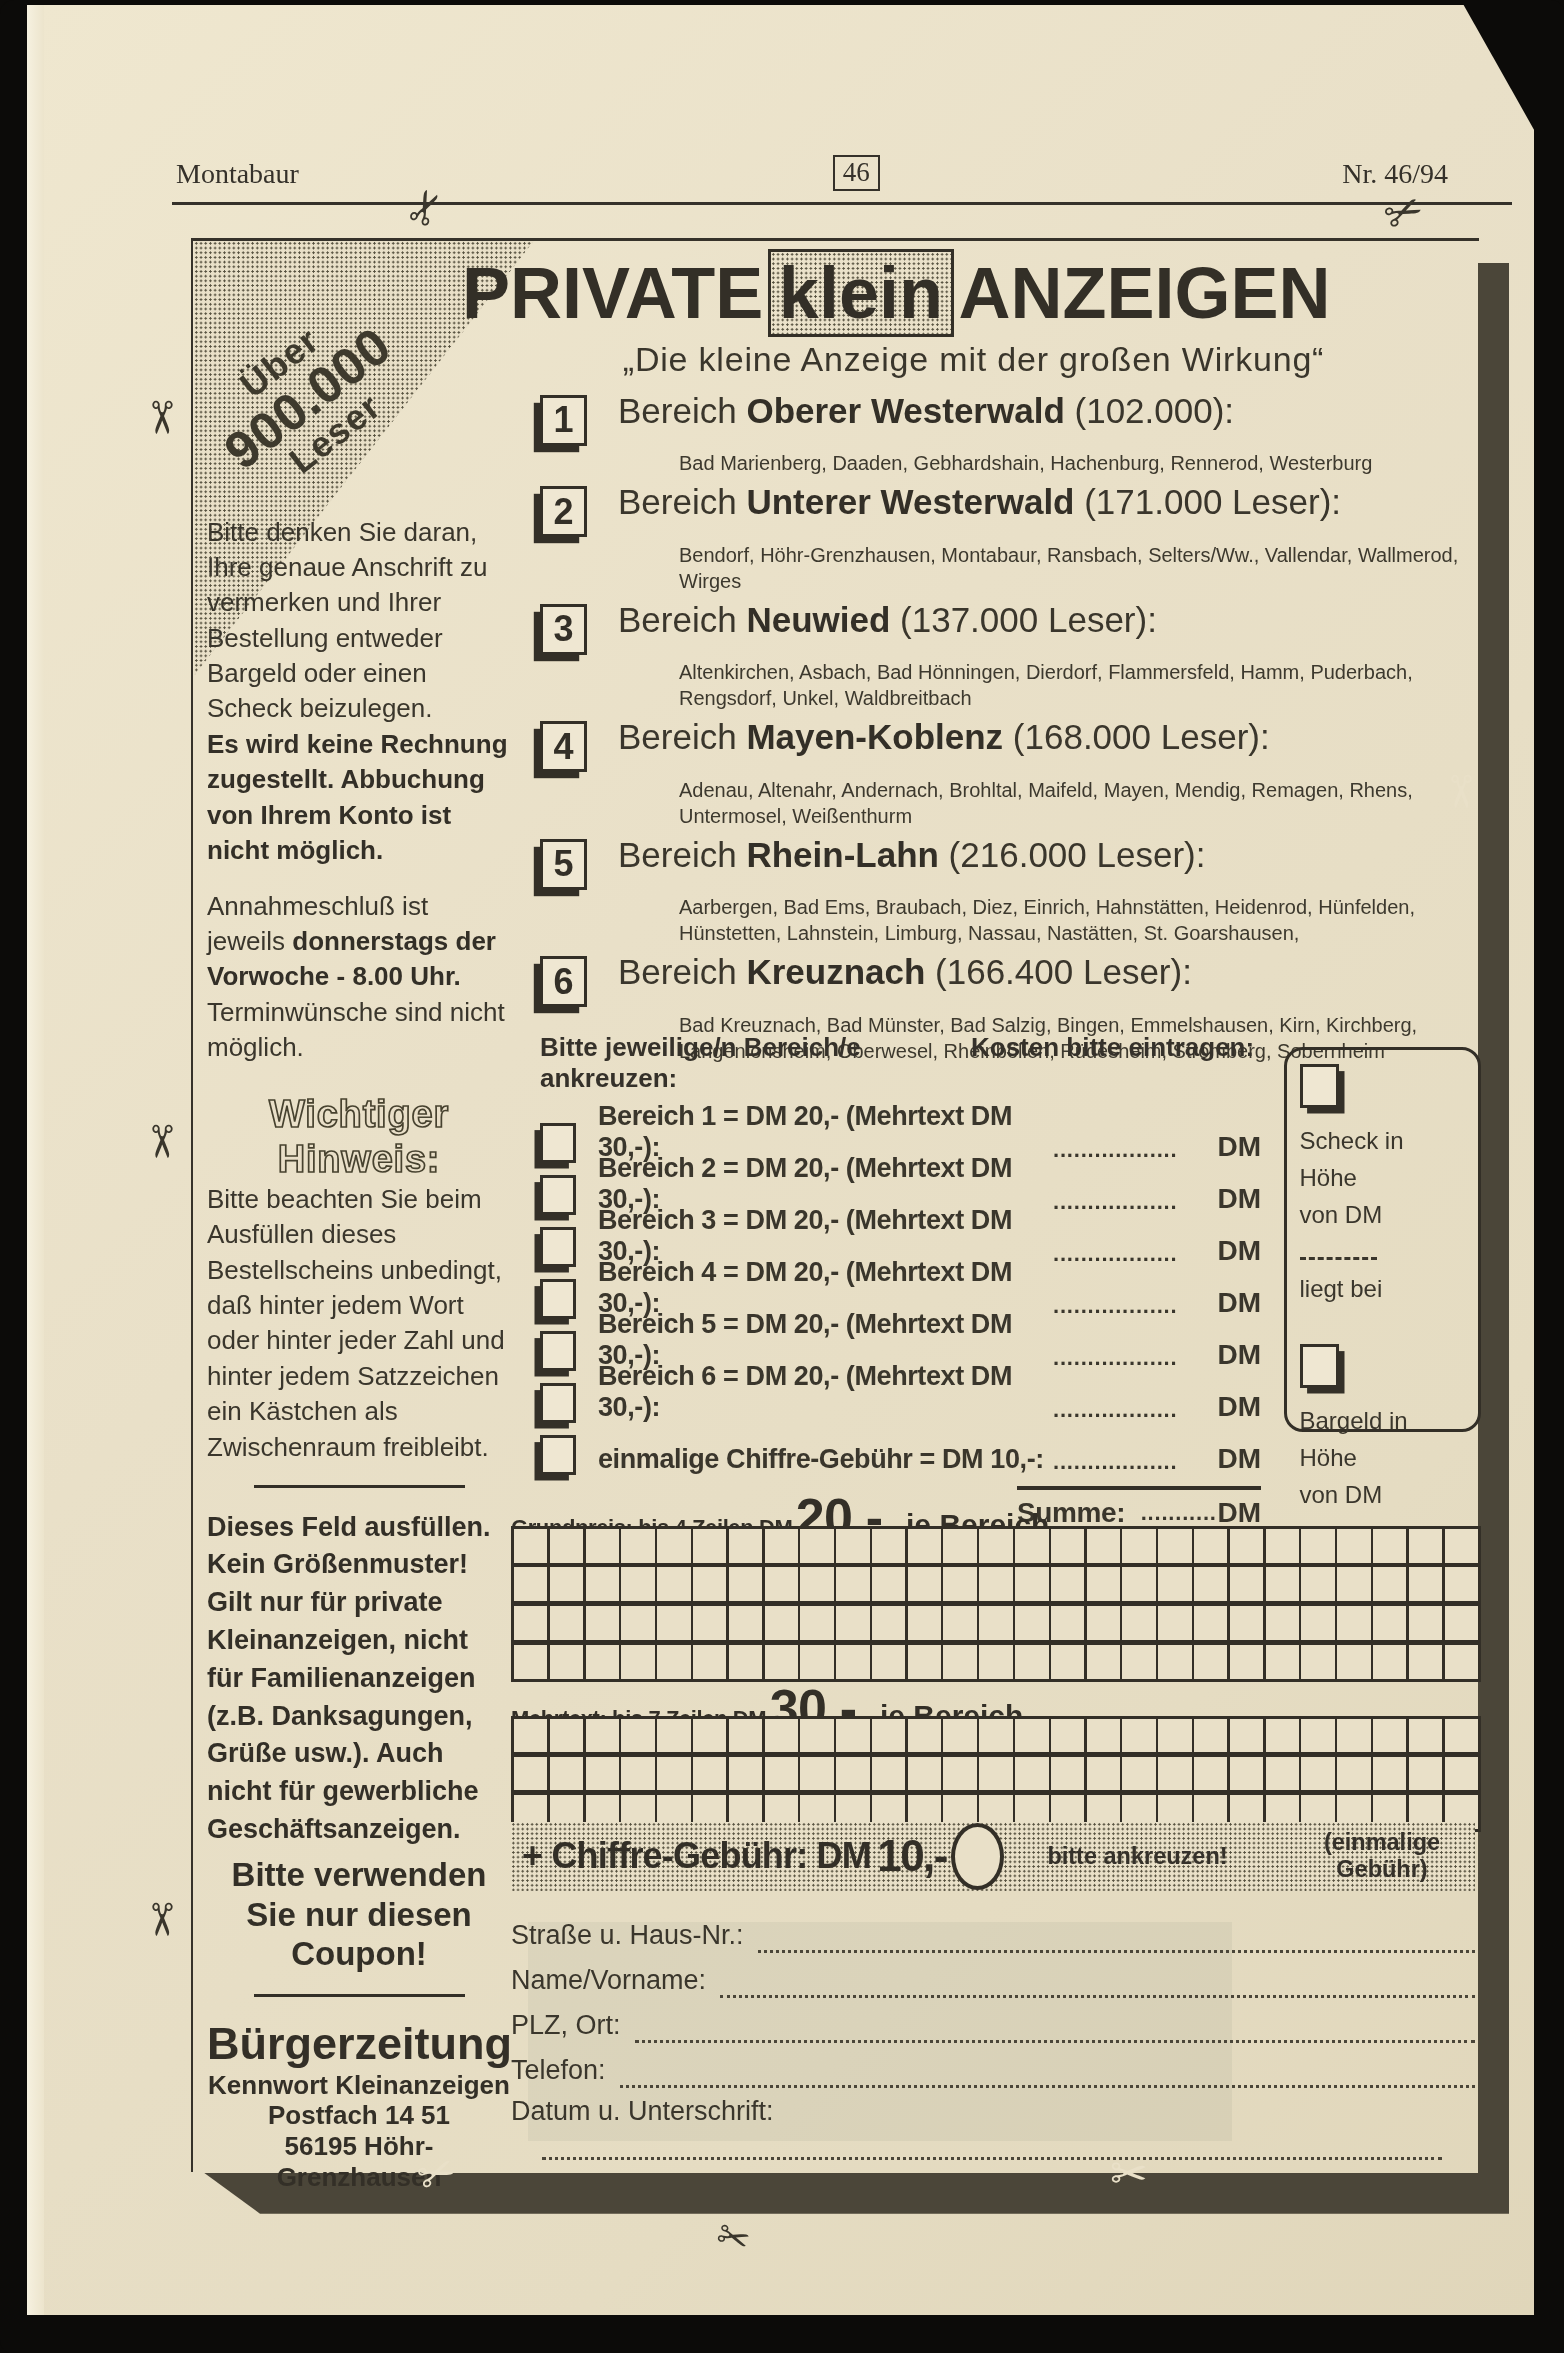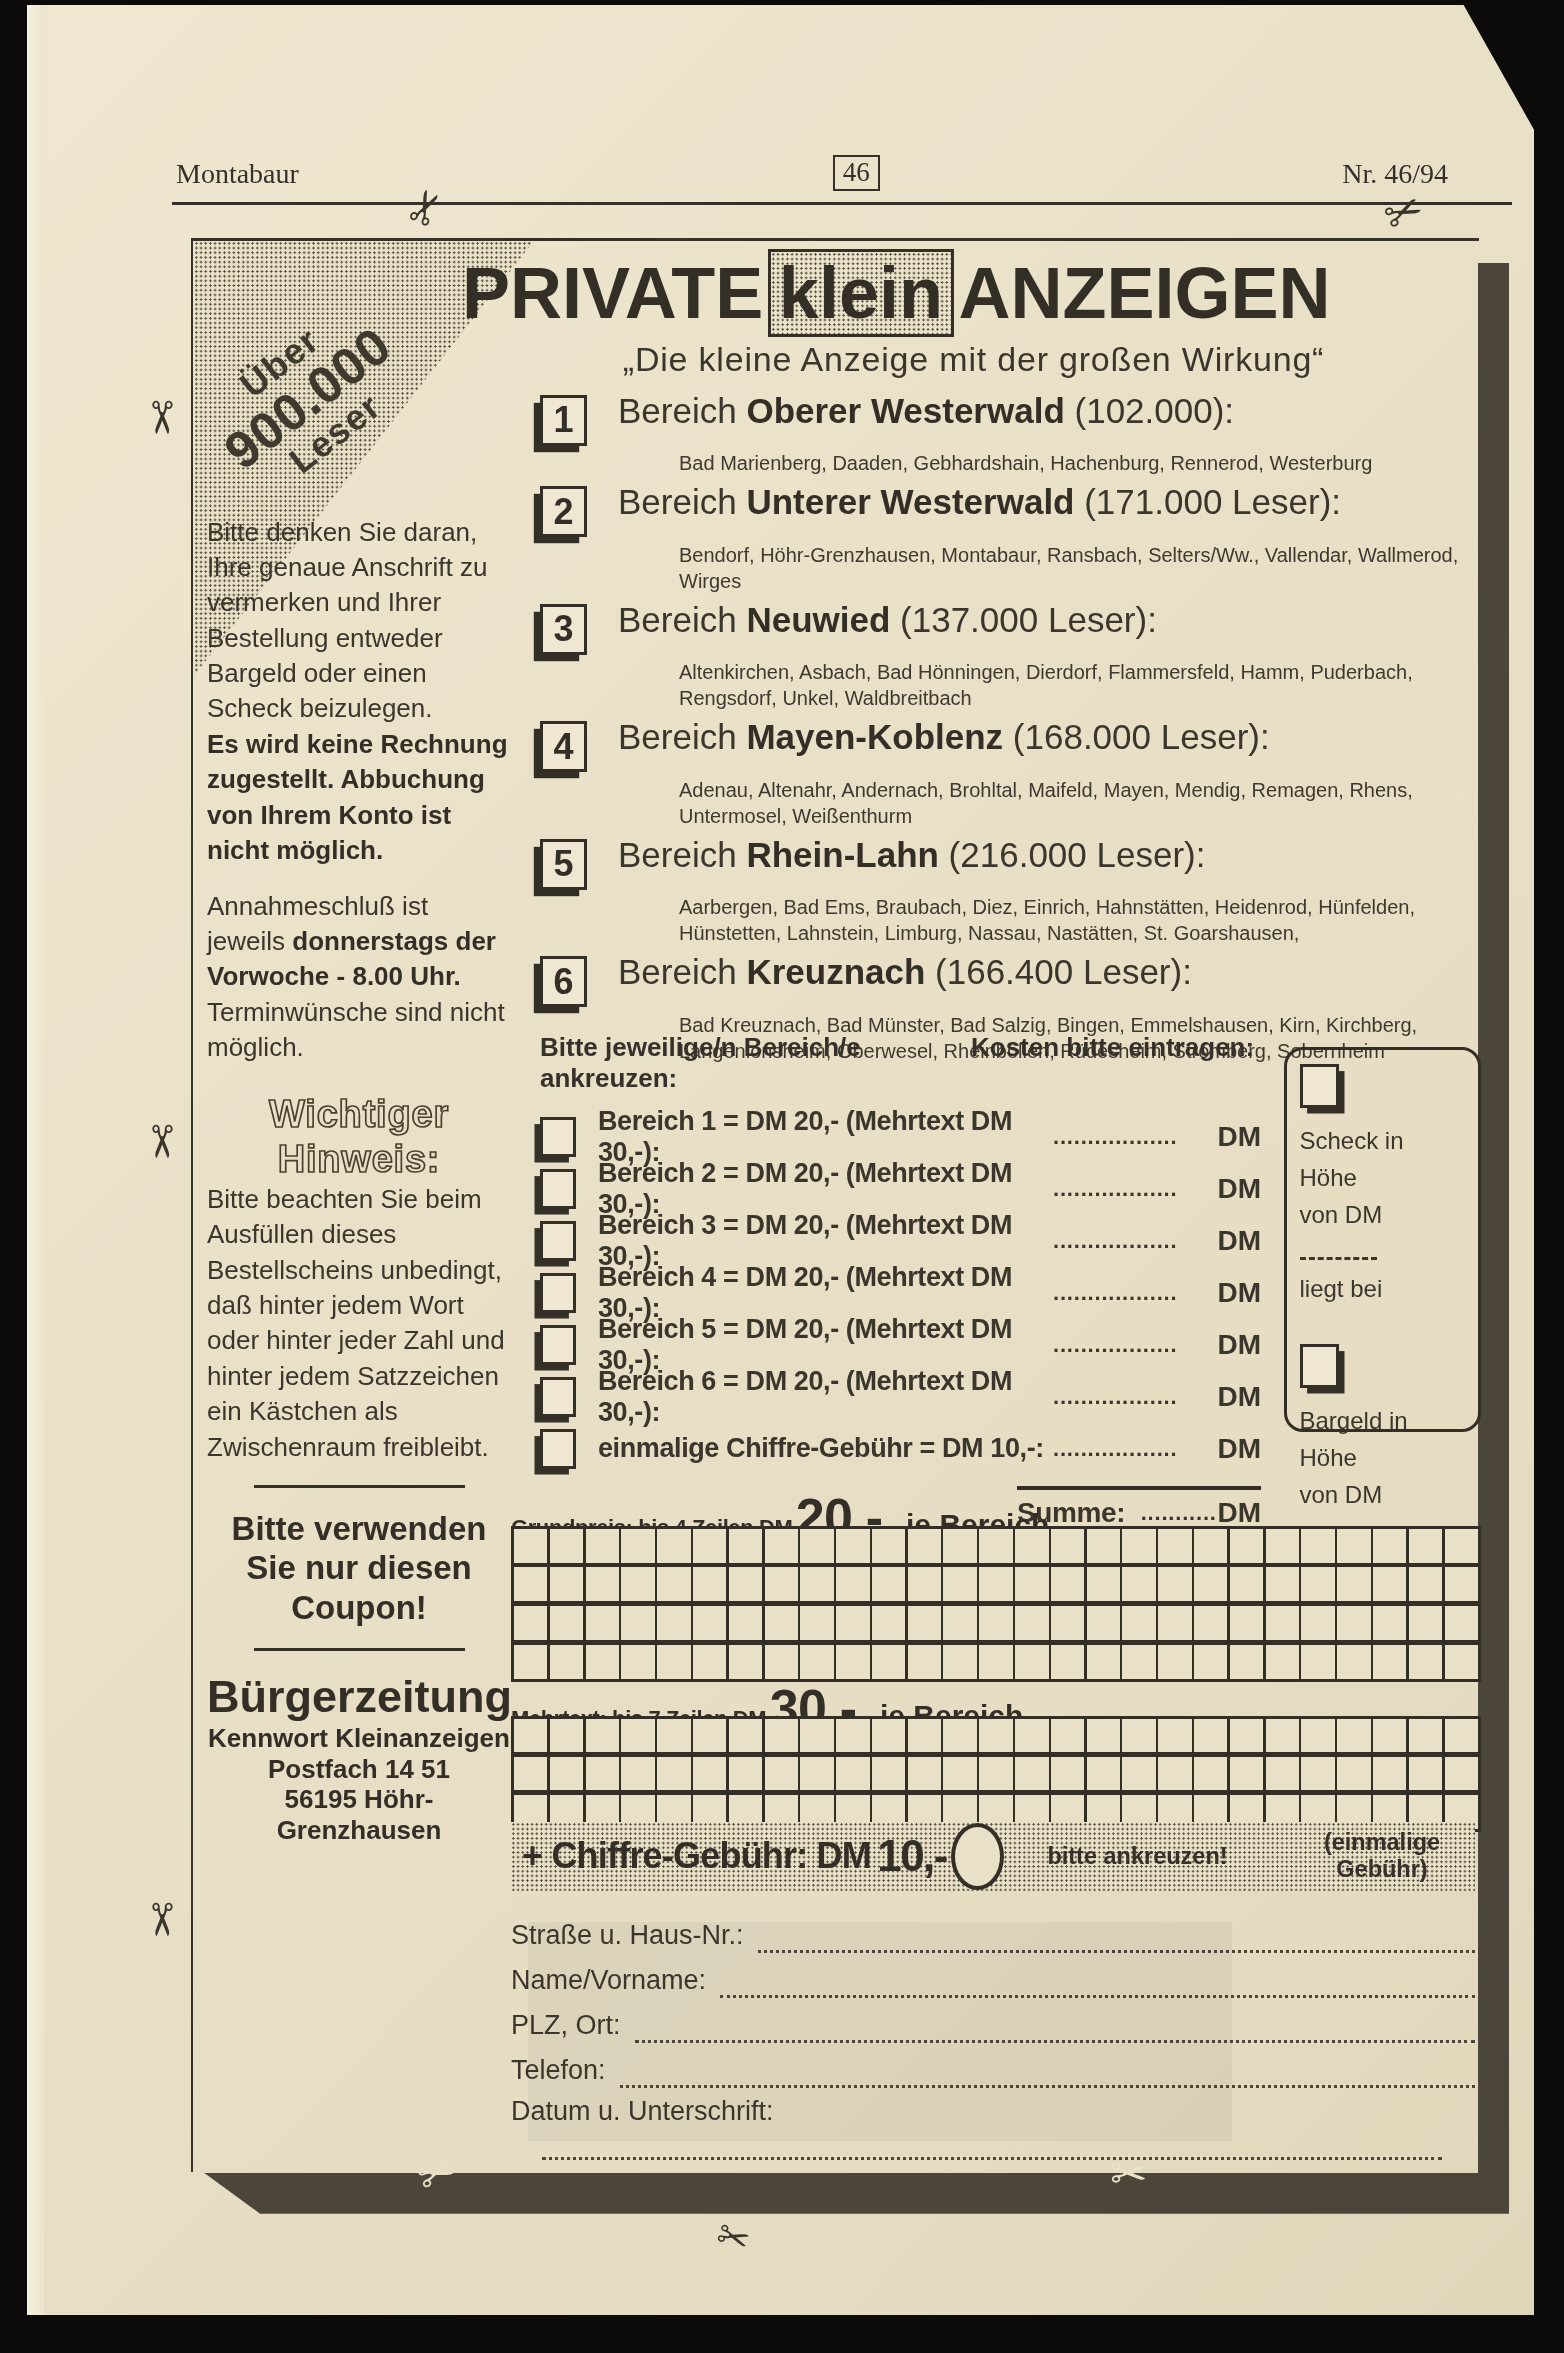--- a/index.html
+++ b/index.html
@@ -49,21 +49,21 @@
           font-size:36px;font-weight:bold;color:#332f27;}
   .item-body{margin-left:31px;flex:1;}
   .item-title{font-size:35px;color:#3a362c;line-height:1.1;}
   .item-title b{color:#332f27;}
   .item-towns{font-size:20px;line-height:1.3;color:#3d392e;padding-left:61px;margin-top:20px;width:822px;}
   
   #order{position:absolute;left:513px;top:1027px;width:721px;}
   .order-headers{display:flex;font-size:26px;font-weight:bold;margin-bottom:17px;}
   .order-headers .oh-left{flex:1;}
   .order-headers .oh-right{width:290px;}
-  .orow{display:flex;align-items:center;height:52px;}
+  .orow{display:flex;align-items:flex-end;height:52px;}
   .chk{flex:0 0 30px;height:34px;background:#efe7d2;border:3.1px solid #343028;
        box-shadow:-6.3px 6.3px 0 -0.8px #343028;margin-right:22px;}
   .olabel{flex:1;font-size:27px;font-weight:bold;color:#3a362c;letter-spacing:-0.4px;}
   .odots{width:156px;font-size:22px;font-weight:bold;letter-spacing:0.8px;overflow:hidden;white-space:nowrap;color:#3a362c;}
   .odm{width:52px;text-align:right;font-size:28px;font-weight:bold;color:#3a362c;}
   #summe{margin-left:auto;width:244px;border-top:4.7px solid #332f27;border-bottom:4.7px solid #332f27;
          padding:7.8px 0 9.4px 0;margin-top:11px;display:flex;align-items:center;}
   #summe .olabel{font-size:28px;flex:0 0 auto;margin-right:15.6px;}
   
   #paybox{position:absolute;left:1257px;top:1042px;width:166px;height:351px;border:3.9px solid #332f27;
@@ -517,20 +517,21 @@
 
     <div id="sidebar">
       <p><span>Bitte denken Sie daran, Ihre genaue Anschrift zu vermerken und Ihrer Bestellung entweder Bargeld oder einen Scheck beizulegen.</span><br><span class="sb-bold">Es wird keine Rechnung zugestellt. Abbuchung von Ihrem Konto ist nicht möglich.</span></p>
       <p class="sb-gap"><span>Annahmeschluß ist jeweils </span><span class="sb-bold">donnerstags der Vorwoche - 8.00 Uhr.</span><span> Terminwünsche sind nicht möglich.</span></p>
       <div class="outline-head">
         <div>Wichtiger</div>
         <div>Hinweis:</div>
       </div>
       <p>Bitte beachten Sie beim Ausfüllen dieses Bestellscheins unbedingt, daß hinter jedem Wort oder hinter jeder Zahl und hinter jedem Satzzeichen ein Kästchen als Zwischenraum freibleibt.</p>
       <div class="sb-rule"></div>
+      <p class="sb-bold" style="font-size:27px;line-height:1.4;">Dieses Feld ausfüllen. Kein Größenmuster! Gilt nur für private Kleinanzeigen, nicht für Familienanzeigen (z.B. Danksagungen, Grüße usw.). Auch nicht für gewerbliche Geschäftsanzeigen.</p>
       <div class="sb-note">Bitte verwenden Sie nur diesen Coupon!</div>
       <div class="sb-rule"></div>
       <div class="pub-name">Bürgerzeitung</div>
       <div>
 
           <div class="pub-line">Kennwort Kleinanzeigen</div>
 
           <div class="pub-line">Postfach 14 51</div>
 
           <div class="pub-line">56195 Höhr-Grenzhausen</div>

